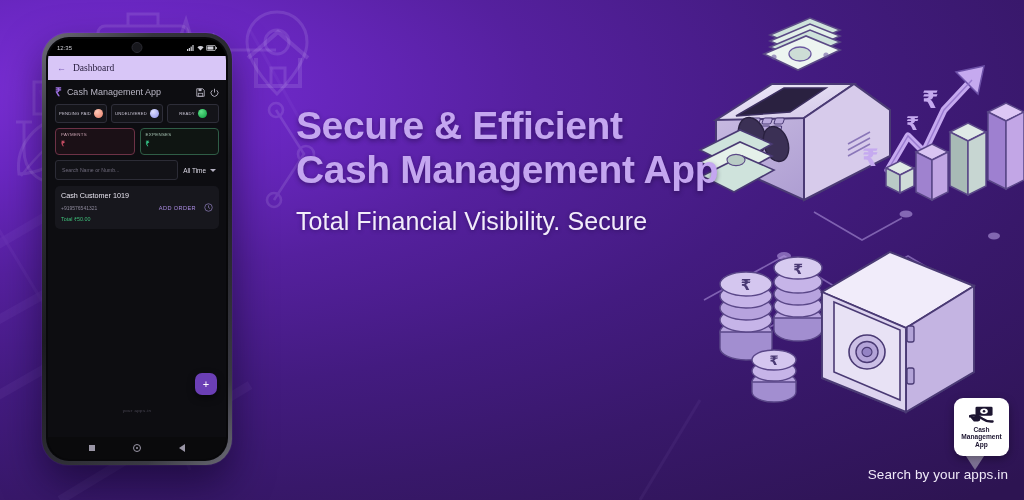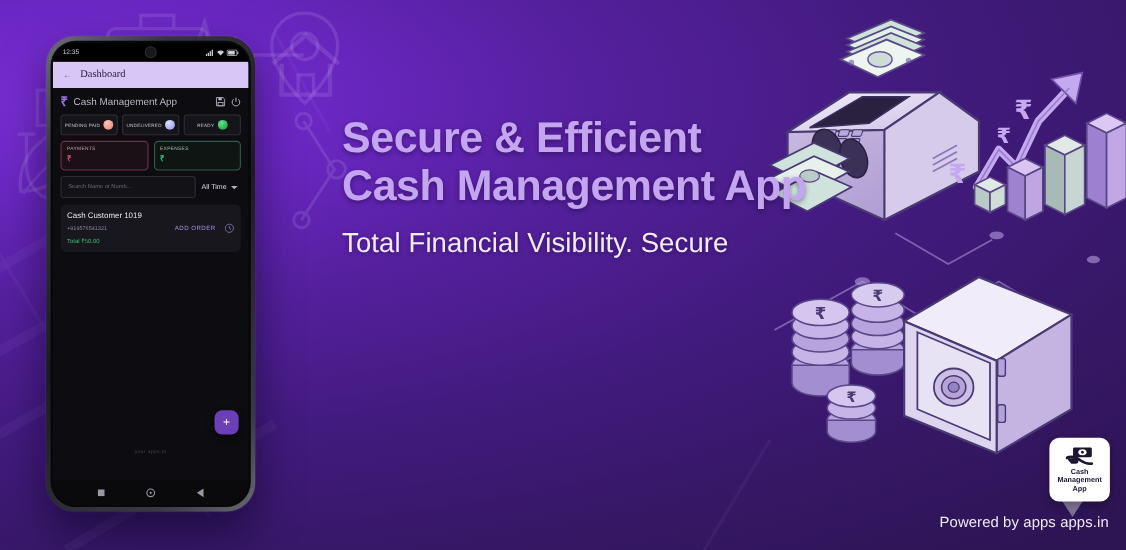--- a/index.html
+++ b/index.html
@@ -15,21 +15,21 @@
       radial-gradient(130% 110% at 8% 18%, #7b2fd6 0%, #6a27c2 16%, #55209e 34%, #431b80 55%, #38186a 74%, #2d1452 100%);
   }
   
   .deco{ position:absolute; opacity:.13; stroke:#e8dcff; fill:none; stroke-width:2.2; pointer-events:none; }
   .maplines{ position:absolute; inset:0; opacity:.10; pointer-events:none; }
 
   
   .illus{ position:absolute; right:0; top:0; width:330px; height:420px; pointer-events:none; }
 
   
-  .copy{ position:absolute; left:311px; top:104px; width:430px; }
+  .copy{ position:absolute; left:296px; top:104px; width:430px; }
   .h1{
     font-size:39px; line-height:1.14; font-weight:bold;
     color:#c4a6f0; letter-spacing:-.4px; white-space:nowrap;
     text-shadow:0 2px 5px rgba(20,5,45,.45);
   }
   .h2{
     margin-top:26px; font-size:37px; line-height:1.1; font-weight:bold;
     color:#ffffff; letter-spacing:-.3px; white-space:nowrap;
     text-shadow:0 2px 5px rgba(20,5,45,.45);
   }
@@ -501,15 +501,15 @@
       <circle cx="18.5" cy="6.3" r="1.6" fill="#1c1530"></circle>
       <path d="M1 13 h10 a3 3 0 0 1 3 3 a3 3 0 0 1 -3 3 h-5" fill="#1c1530"></path>
       <path d="M0.5 12.6 C6 10.5 12 12 16.5 15.5 C20 18 24 19.5 29 19" fill="none" stroke="#1c1530" stroke-width="3" stroke-linecap="round"></path>
     </svg>
     <div class="badge-name">
       <div>Cash</div>
       <div>Management</div>
       <div>App</div>
     </div>
   </div>
-  <div class="powered">Powered by apps apps.in</div>
+  <div class="powered">Search by your apps.in</div>
 
 </div>
 
 </body></html>

